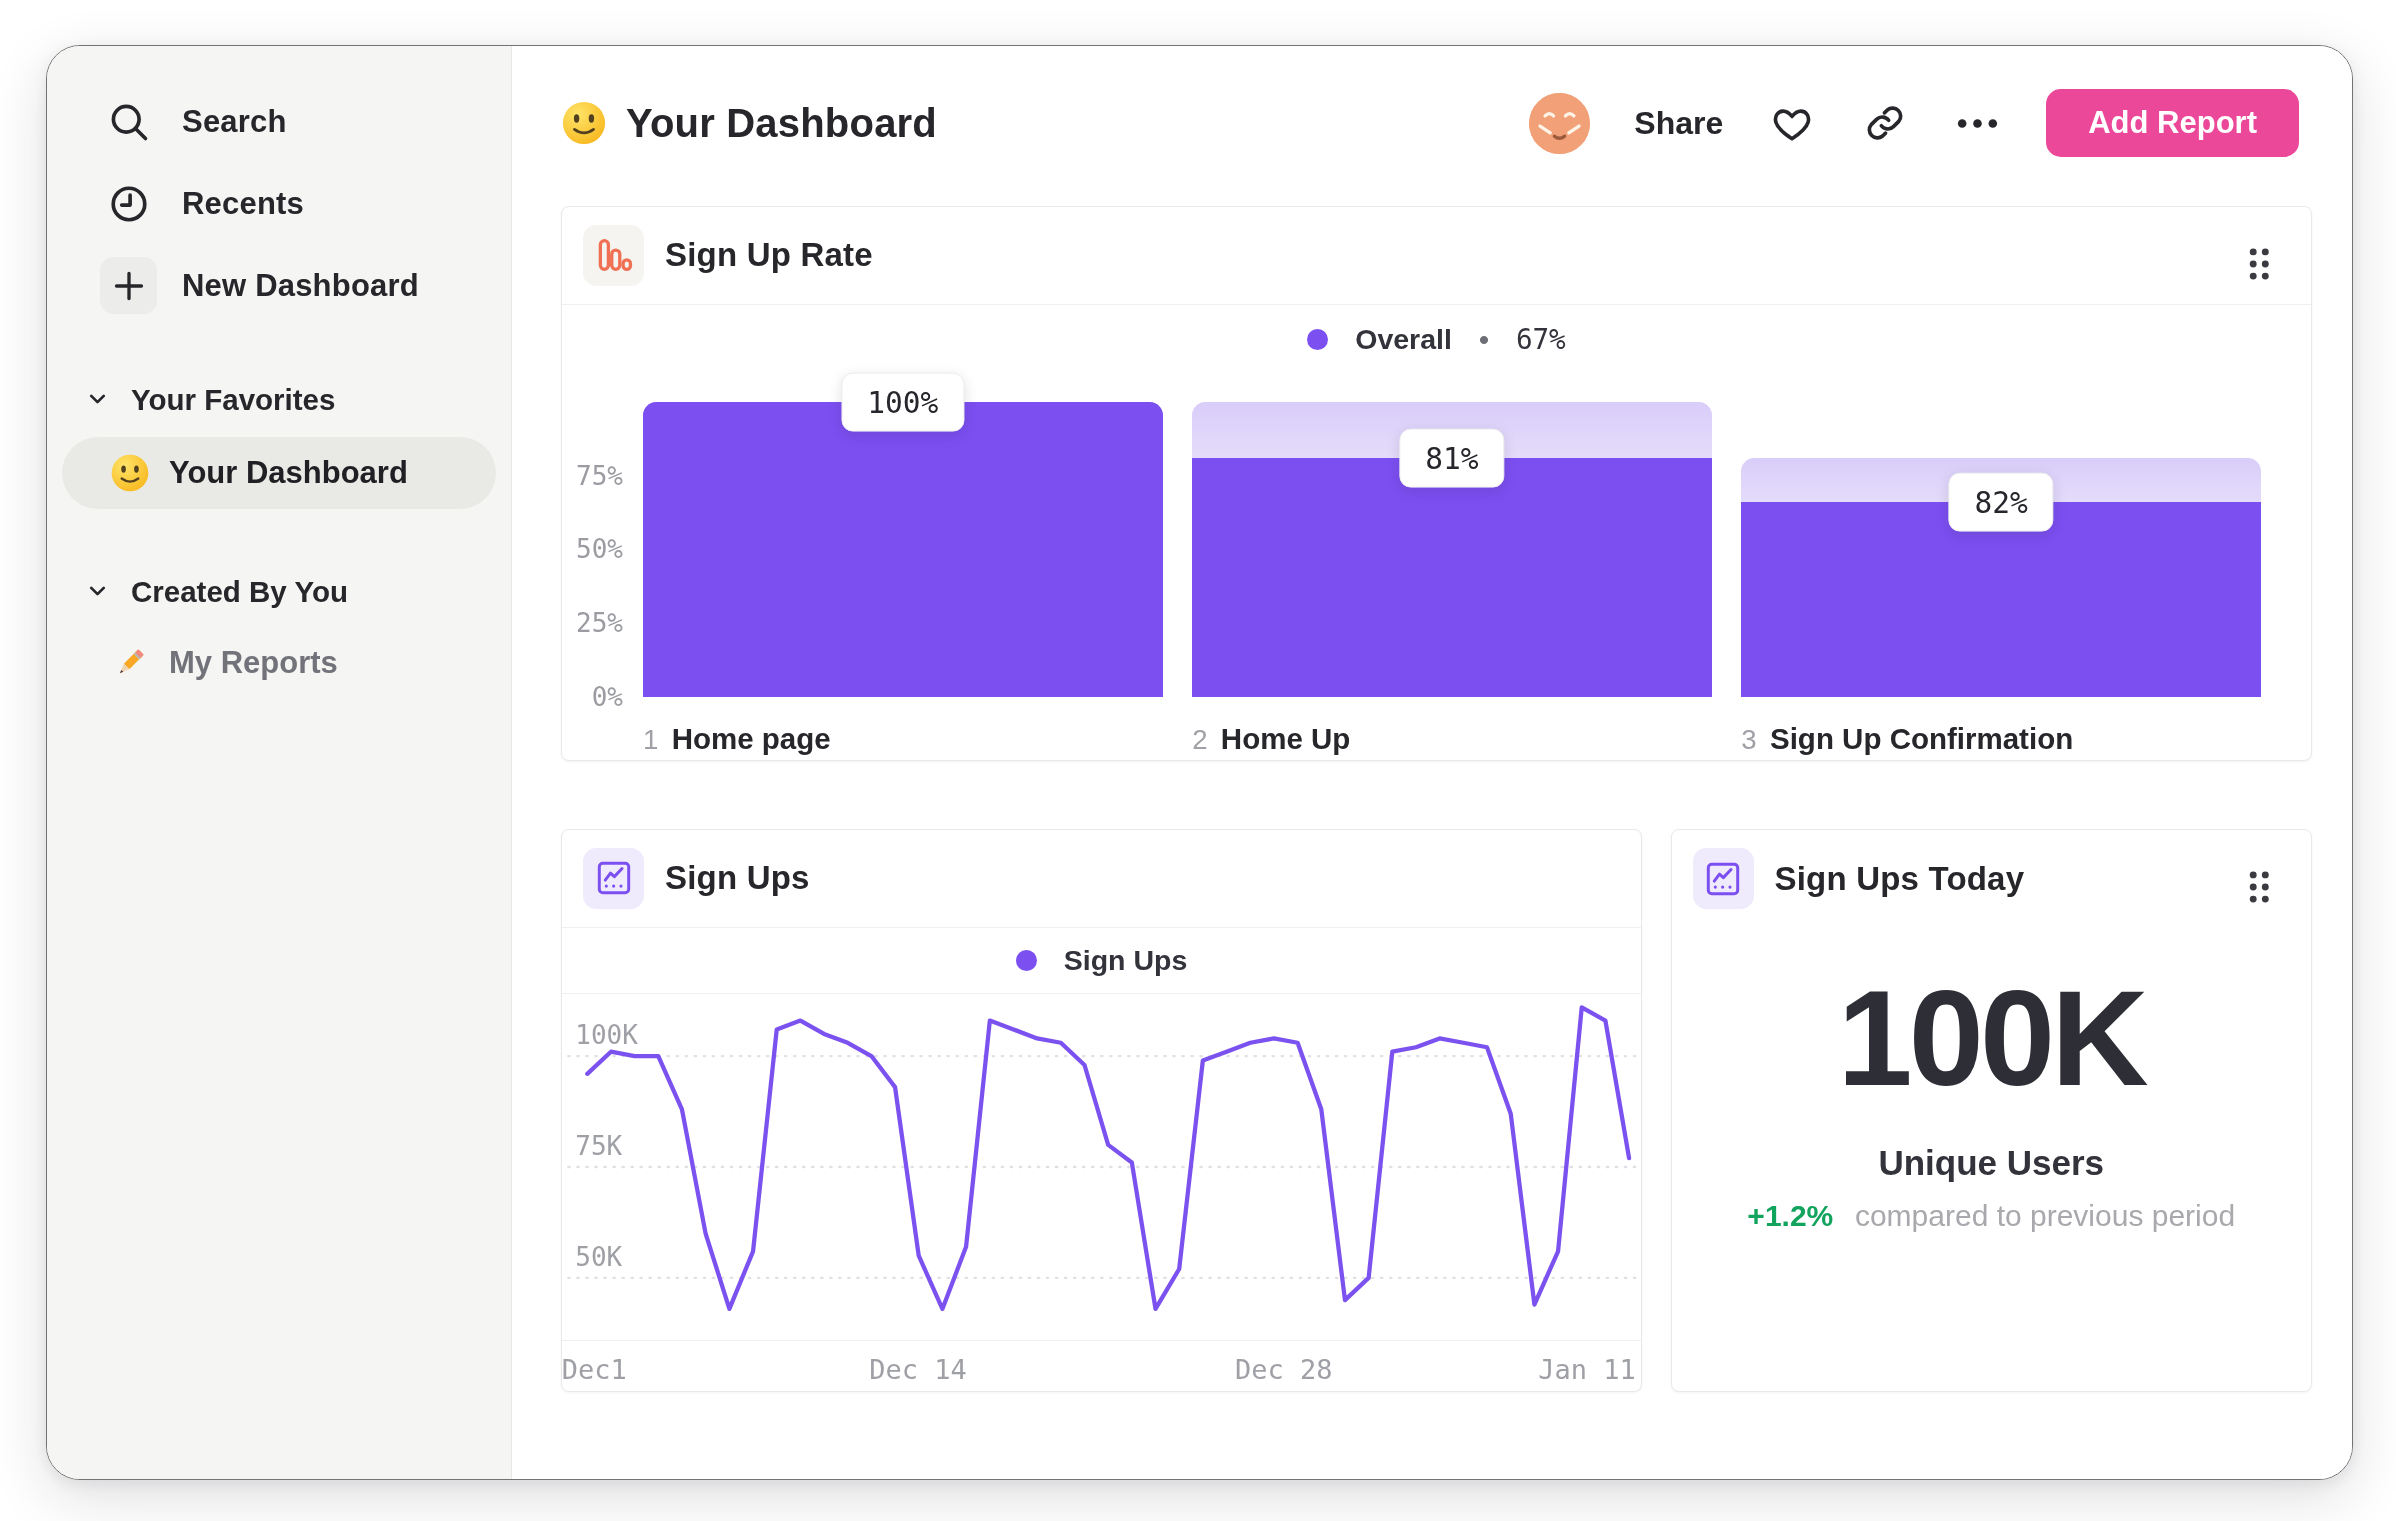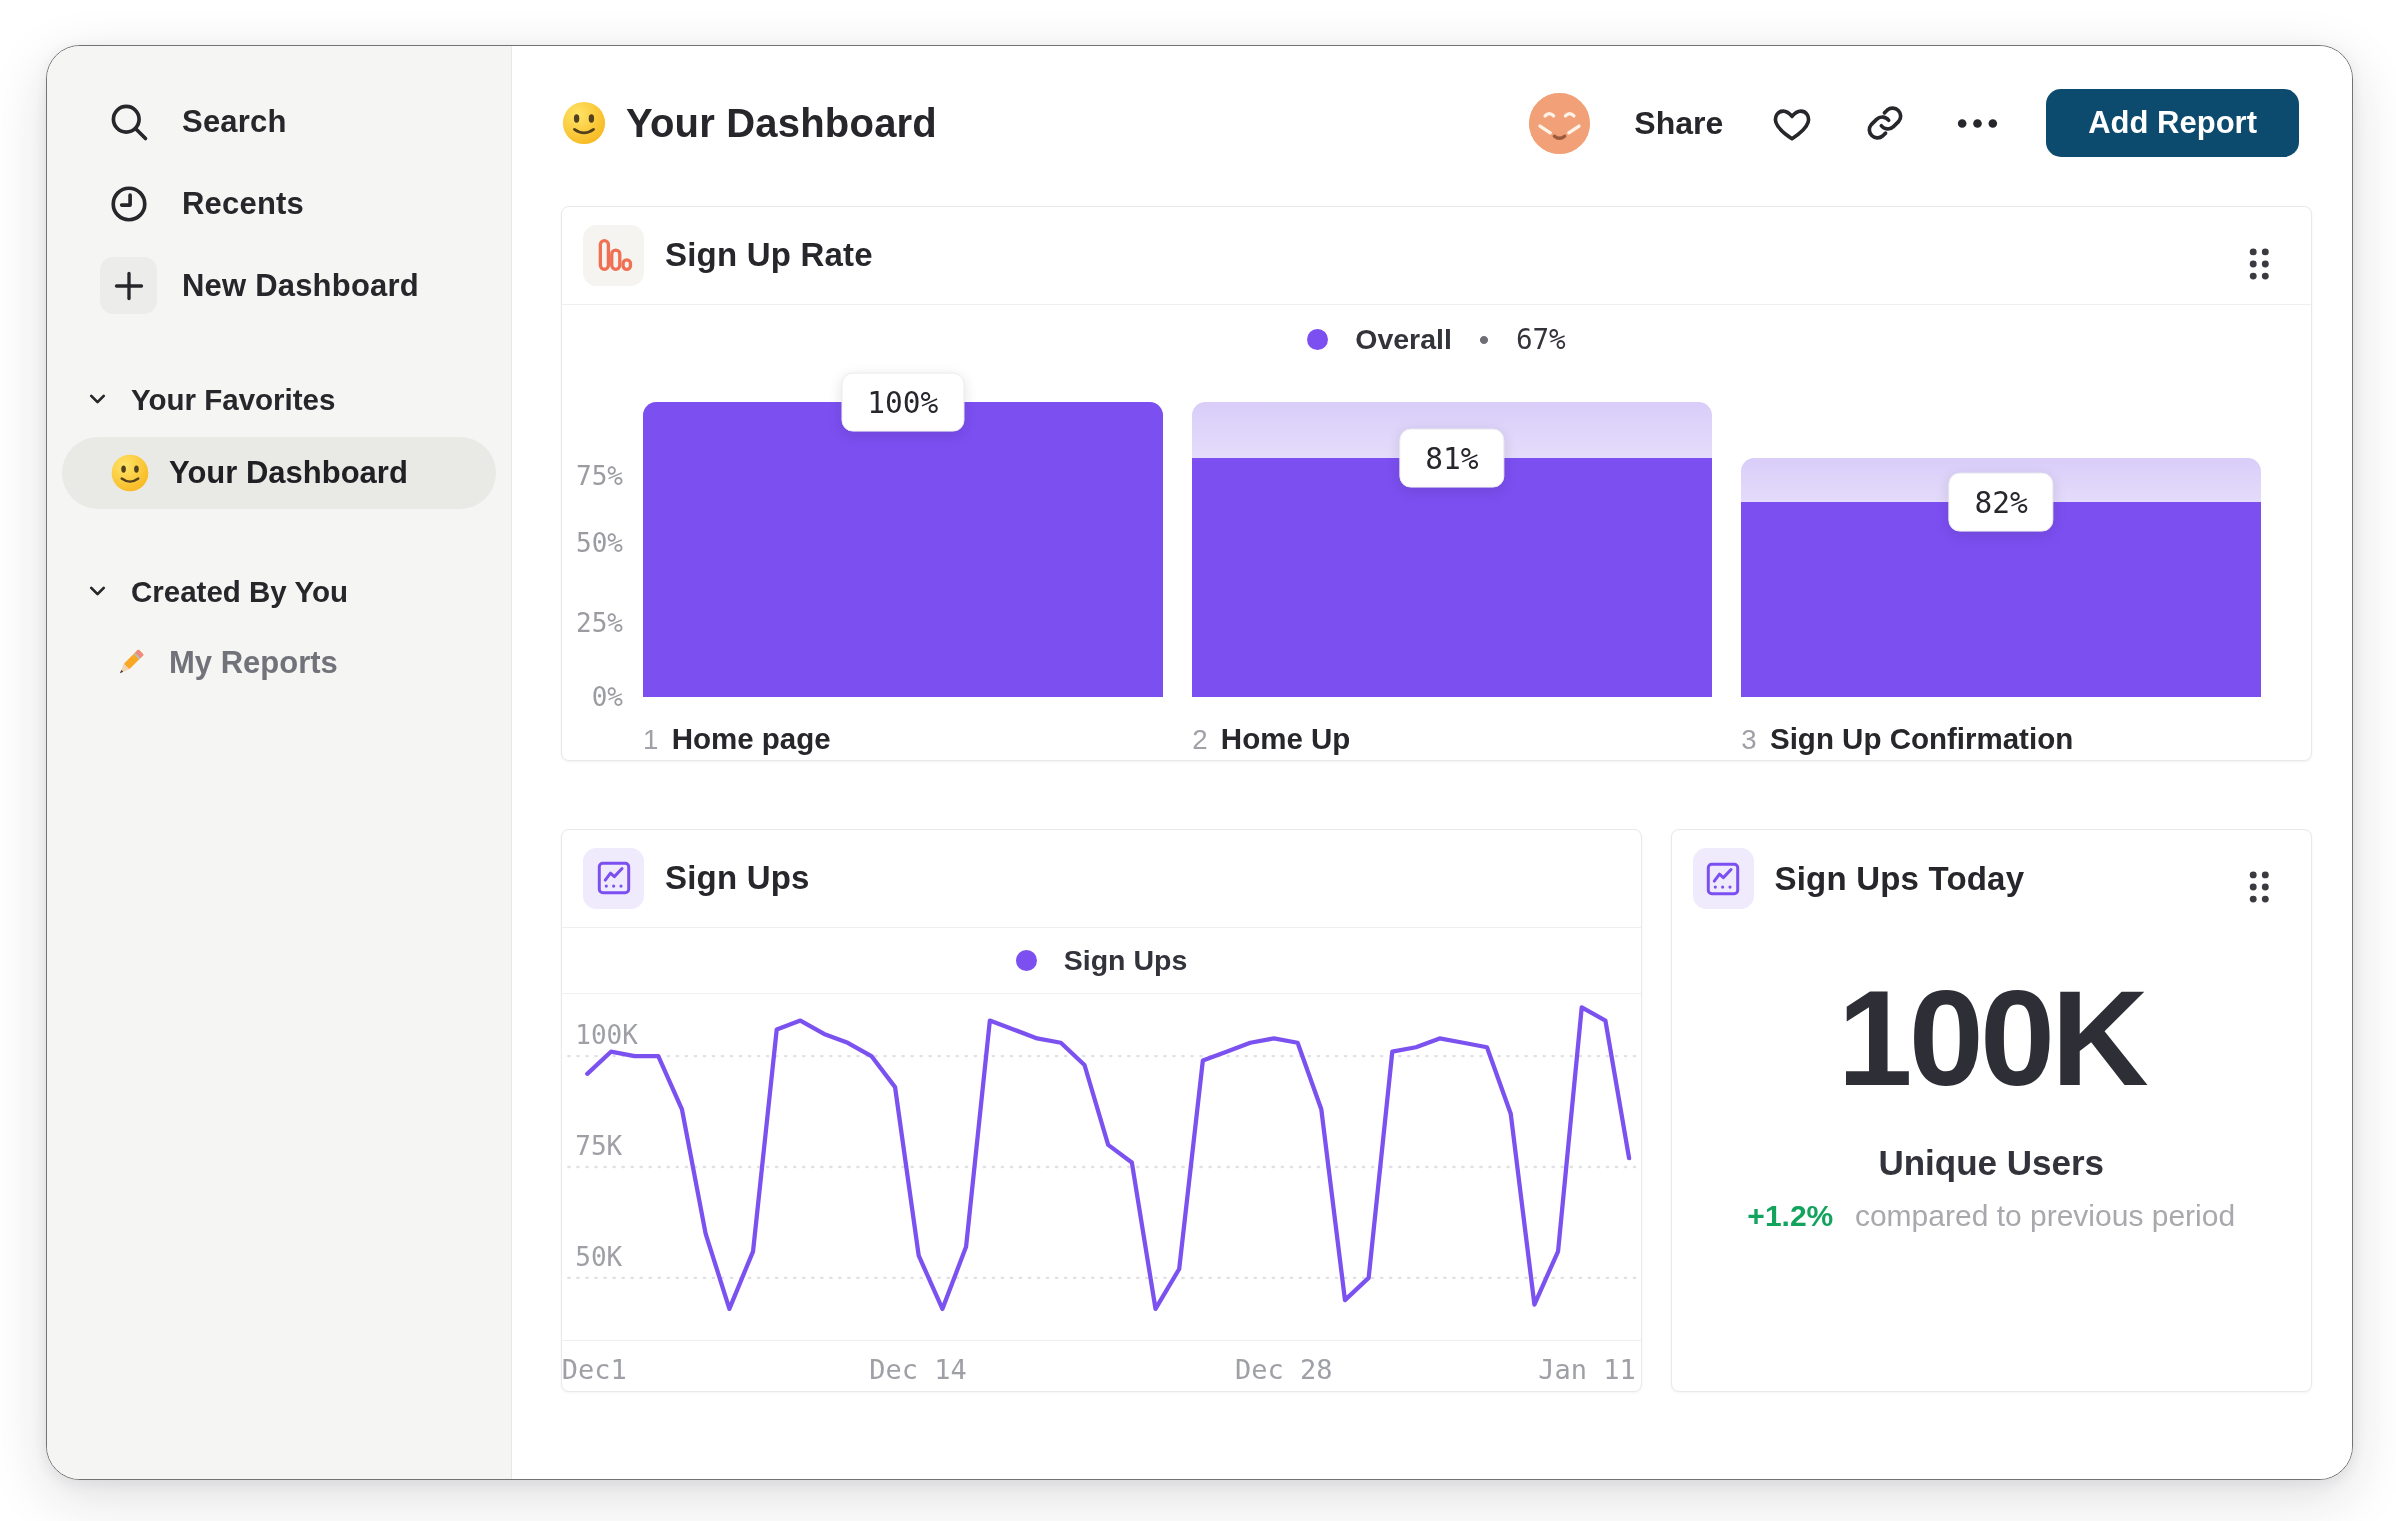--- a/index.html
+++ b/index.html
@@ -37,21 +37,21 @@
   .main { flex:1; display:flex; flex-direction:column; background:#fff; min-width:0; }
   .topbar { height:154px; display:flex; align-items:center; padding:0 53px 0 49px; }
   .title-wrap { display:flex; align-items:center; gap:19px; }
   .page-title { font-size:40px; font-weight:700; color:#26262b; letter-spacing:0.2px; }
   .title-emoji { width:46px; height:46px; }
   .top-right { margin-left:auto; display:flex; align-items:center; gap:44px; }
   .avatar { width:61px; height:61px; border-radius:50%; background:#f2a077; overflow:hidden;
             cursor:pointer; flex:0 0 61px; }
   .share-label { font-size:32px; font-weight:600; color:#26262b; cursor:pointer; }
   .icon-btn { width:49px; height:49px; display:flex; align-items:center; justify-content:center; cursor:pointer; }
-  .primary-btn { height:68px; border-radius:15px; background:#0c4a6e; color:#fff; border:none;
+  .primary-btn { height:68px; border-radius:15px; background:#ec4899; color:#fff; border:none;
                  font-family:inherit; font-size:31px; font-weight:600; padding:0 42px; cursor:pointer; }
 
   
   .content { padding:5.7px 40px 0 49px; }
   .card { background:#fff; border:1px solid #e9e9ec; border-radius:8px;
           box-shadow:0 1px 2.9px rgba(20,20,30,.05); position:relative; }
   .card-header { height:98px; display:flex; align-items:center; gap:21px;
                  padding:0 42px 0 21px; border-bottom:1px solid #efeff1; }
   .card-header.no-line { border-bottom:none; }
   .card-icon { width:61px; height:61px; border-radius:13.3px; display:flex; align-items:center;
@@ -270,21 +270,21 @@
         <div class="legend-row">
           <span class="legend-dot"></span>
           <span class="legend-label">Overall</span>
           <span class="legend-sep">•</span>
           <span class="legend-value mono">67%</span>
         </div>
 
         <div class="funnel-chart">
           <div class="funnel-ylabels mono" id="funnel-ylabels">
               <div style="top: 74px;">75%</div>
-              <div style="top: 141px; text-align: center;">50%</div>
+              <div style="top: 147px; text-align: center;">50%</div>
               <div style="top: 221px;">25%</div>
               <div style="top: 295px;">0%</div>
             </div>
           <div class="funnel-bars" id="funnel-bars">
               <div class="funnel-col">
                 <div class="funnel-ghost" style="height: 295px;"></div>
                 <div class="funnel-solid" style="height: 295px; border-radius: 13.3px 13.3px 0px 0px;"></div>
                 <div class="funnel-tip mono" style="top: 0px;">100%</div>
               </div>
               <div class="funnel-col">

